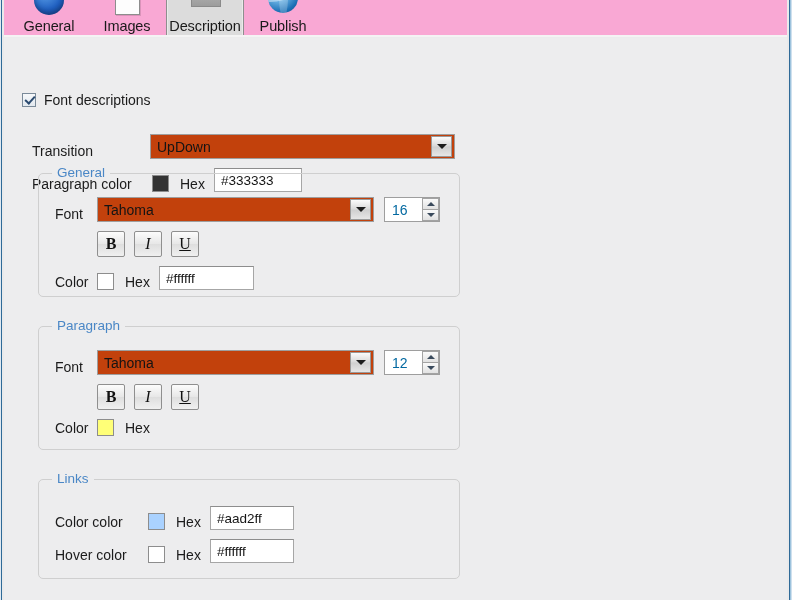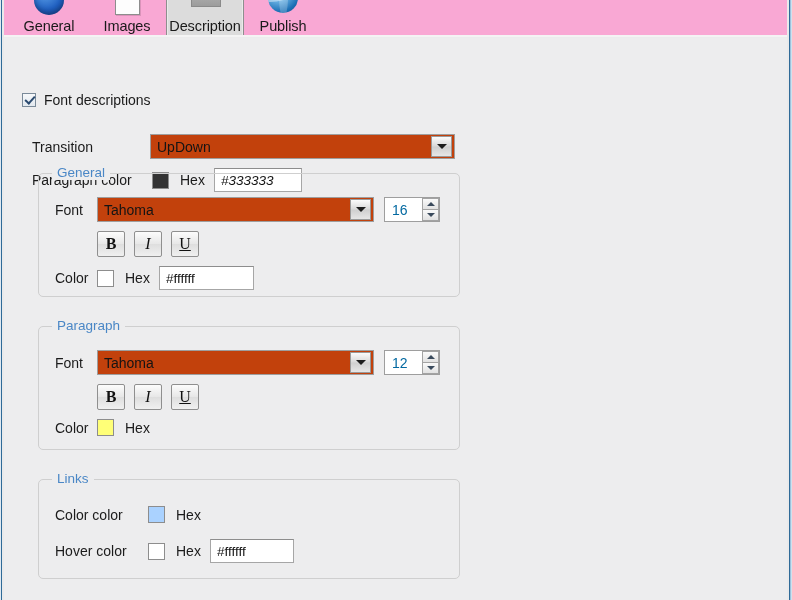--- a/index.html
+++ b/index.html
@@ -126,21 +126,21 @@
 
   
   .panel {
     position: absolute;
     left: 4px; top: 38px;
     width: 783px; height: 562px;
     background: #ededee;
     box-sizing: border-box;
   }
 
-  .row { position: absolute; display: flex; align-items: center; }
+  .row { position: absolute; display: flex; align-items: flex-end; }
   .lbl { font-size: 14px; color: #1b1b1b; white-space: nowrap; }
 
   
   .cb-wrap { position:absolute; left:18px; top:54px; display:flex; align-items:center; gap:8px; cursor:pointer;}
   .cb {
     width: 14px; height: 14px;
     background: linear-gradient(to bottom,#f6f8fa,#e3e9ef);
     border: 1px solid #7a8a99;
     position: relative;
     box-sizing: border-box;
@@ -340,21 +340,21 @@
         <div class="arrowbtn">
             <span class="caret"></span>
           </div>
       </div>
     </div>
 
     <div class="row" style="left:28px; top:130px;">
       <div class="lbl" style="width:120px;">Paragraph color</div>
       <div class="swatch" id="sw-bg" style="background: rgb(51, 51, 51); box-shadow: none;"></div>
       <div class="lbl" style="margin-left:11px;">Hex</div>
-      <div class="tbox" style="width:88px; margin-left:9px;font-style:italic;">#333333</div>
+      <div class="tbox" style="width:88px; margin-left:9px;">#333333</div>
     </div>
 
     <div class="group" style="left:34px; top:135px; width:422px; height:124px;">
       <div class="legend">General</div>
 
       <div class="row" style="left:16px; top:23px;">
         <div class="lbl" style="width:42px;">Font</div>
         <div class="combo" style="width:277px;">
           <div class="val">Tahoma</div>
           <div class="arrowbtn">
@@ -425,20 +425,21 @@
       </div>
     </div>
 
     <div class="group" style="left:34px; top:441px; width:422px; height:100px;">
       <div class="legend">Links</div>
 
       <div class="row" style="left:16px; top:26px;">
         <div class="lbl" style="width:93px;">Color color</div>
         <div class="swatch" id="sw-ln" style="background: rgb(170, 210, 255); box-shadow: none;"></div>
         <div class="lbl" style="margin-left:11px;">Hex</div>
+        <div class="tbox" style="width:84px; margin-left:9px;">#aad2ff</div>
       </div>
 
       <div class="row" style="left:16px; top:59px;">
         <div class="lbl" style="width:93px;">Hover color</div>
         <div class="swatch" id="sw-lh" style="background: rgb(255, 255, 255); box-shadow: none;"></div>
         <div class="lbl" style="margin-left:11px;">Hex</div>
         <div class="tbox" style="width:84px; margin-left:9px;">#ffffff</div>
       </div>
     </div>
 

